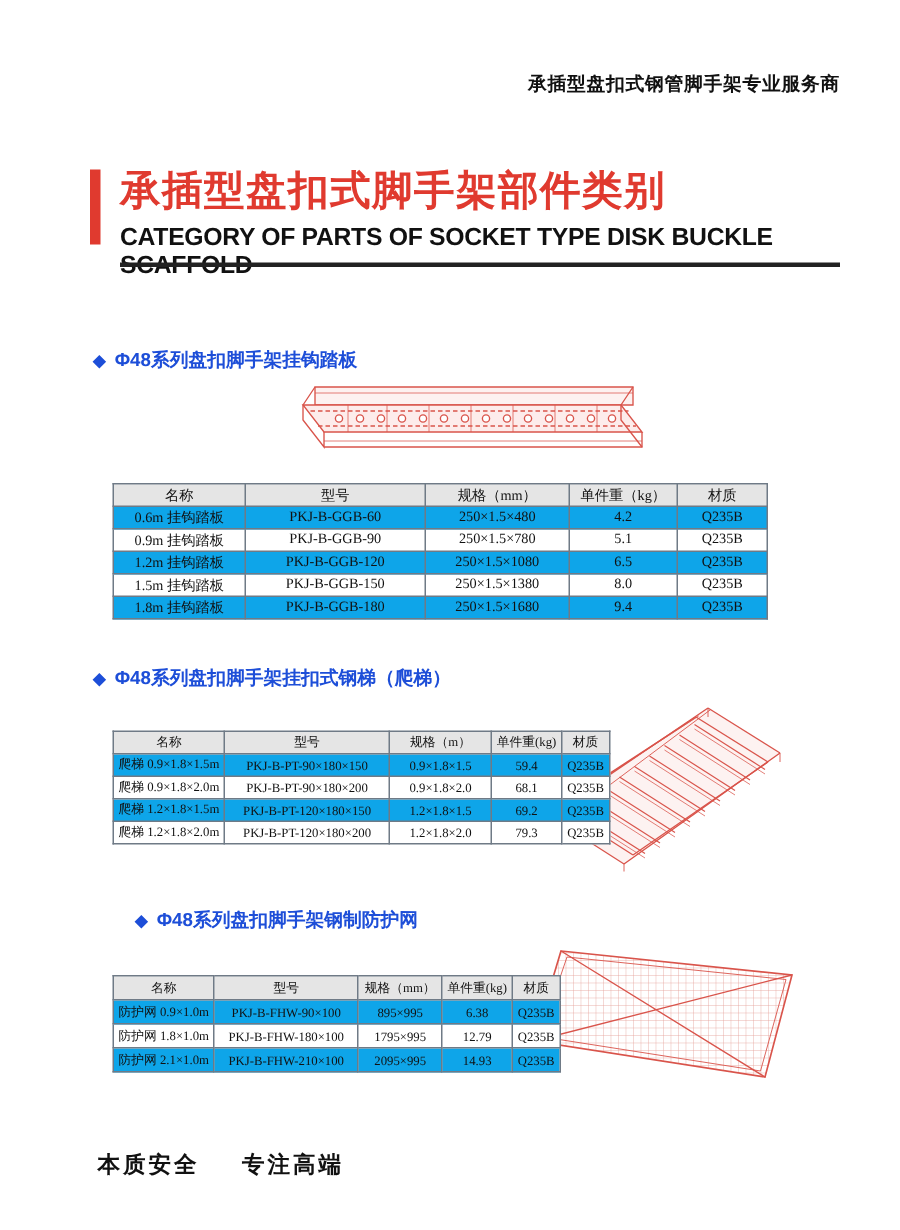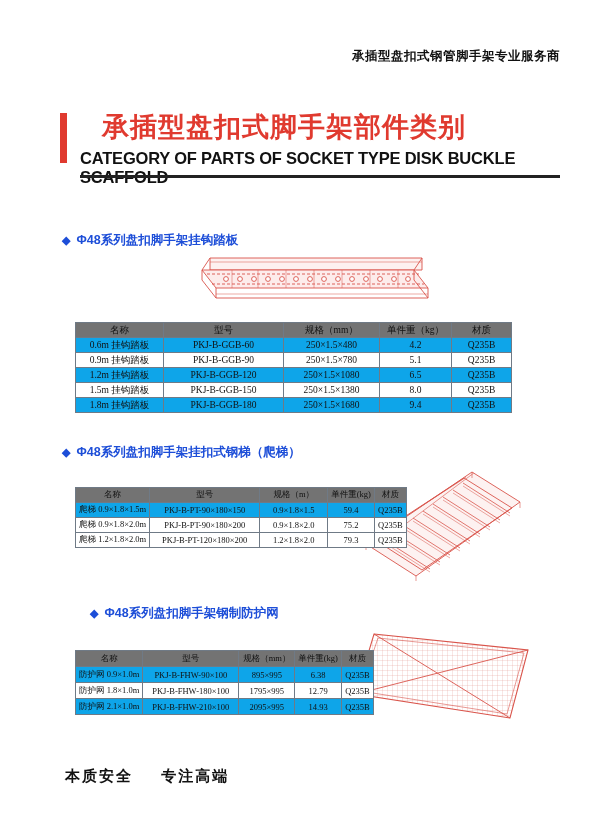--- a/index.html
+++ b/index.html
@@ -50,21 +50,20 @@
   }
   .title-cn {
     position: absolute;
     left: 20px;
     top: 4px;
     font-size: 27px;
     font-weight: bold;
     color: #e03a2f;
     letter-spacing: 1px;
     font-family: "Liberation Sans", sans-serif;
-    margin-left: 22px;
   }
   .title-en {
     position: absolute;
     left: 20px;
     top: 44px;
     font-size: 16.5px;
     font-weight: bold;
     color: #111;
     letter-spacing: -0.2px;
     font-family: Liberation Sans, sans-serif;
@@ -101,21 +100,21 @@
     background: #fff;
   }
   table td, table th {
     border: 1px solid #6f7a86;
     font-family: "Liberation Serif", "DejaVu Serif", serif;
     text-align: center;
     white-space: nowrap;
     color: #111;
   }
   thead th {
-    background: #737373;
+    background: #e5e5e5;
     font-weight: normal;
   }
   tbody tr.alt td {
     background: #0ea5e9;
   }
 
   
   #table-hook-plank {
     left: 75px;
     top: 322px;
@@ -356,21 +355,28 @@
         <td>爬梯 0.9×1.8×1.5m</td>
         <td>PKJ-B-PT-90×180×150</td>
         <td>0.9×1.8×1.5</td>
         <td>59.4</td>
         <td>Q235B</td>
       </tr>
       <tr>
         <td>爬梯 0.9×1.8×2.0m</td>
         <td>PKJ-B-PT-90×180×200</td>
         <td>0.9×1.8×2.0</td>
-        <td>75.2</td>
+        <td>68.1</td>
+        <td>Q235B</td>
+      </tr>
+      <tr class="alt">
+        <td>爬梯 1.2×1.8×1.5m</td>
+        <td>PKJ-B-PT-120×180×150</td>
+        <td>1.2×1.8×1.5</td>
+        <td>69.2</td>
         <td>Q235B</td>
       </tr>
       <tr>
         <td>爬梯 1.2×1.8×2.0m</td>
         <td>PKJ-B-PT-120×180×200</td>
         <td>1.2×1.8×2.0</td>
         <td>79.3</td>
         <td>Q235B</td>
       </tr>
     </tbody>

